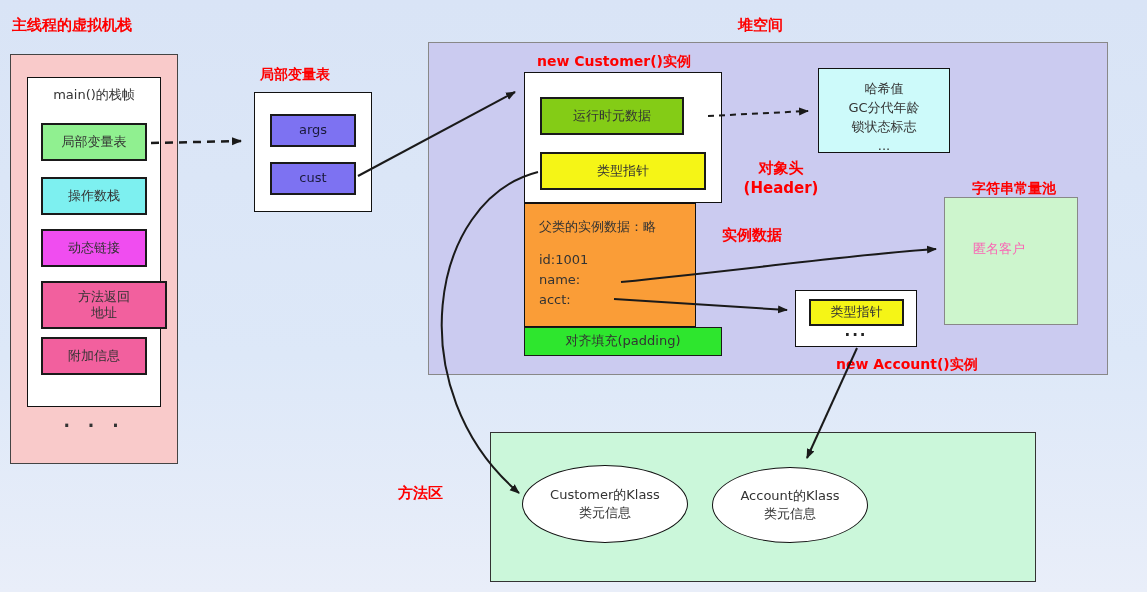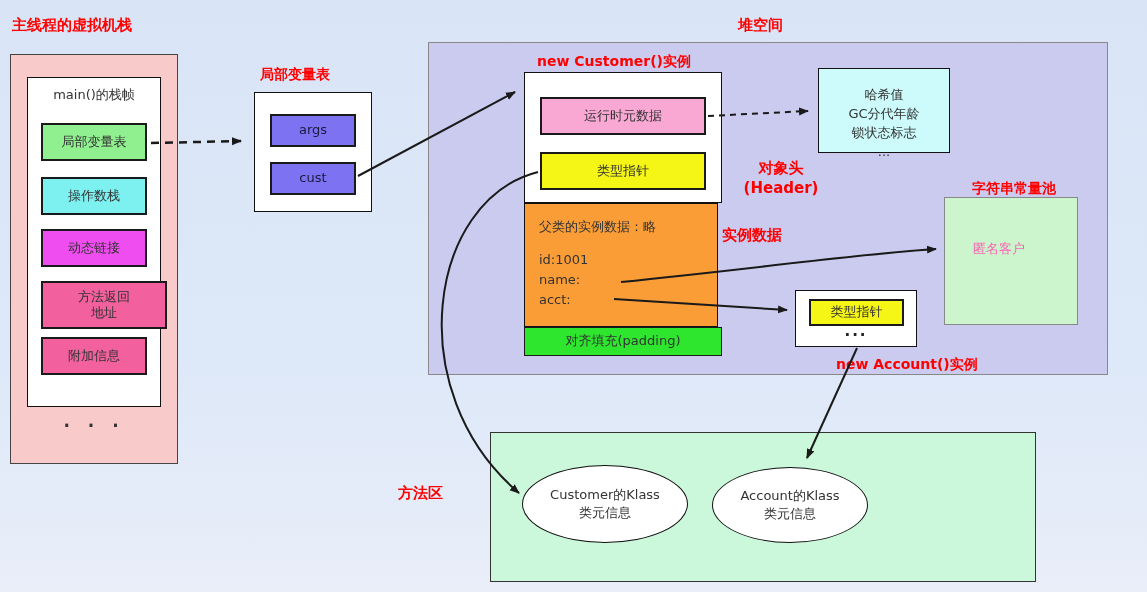--- a/index.html
+++ b/index.html
@@ -59,43 +59,43 @@
 <div class="abs cell" style="left:270px; top:162px; width:86px; height:33px; background:#7d72f2; color:#1a1a3a;">cust</div>
 
 <div class="abs red" style="left:738px; top:16px; font-size:15px;">堆空间</div>
 
 <div class="abs" style="left:428px; top:42px; width:680px; height:333px; background:#cbcbf0; border:1px solid #888;"></div>
 
 <div class="abs red" style="left:537px; top:53px; font-size:14px;">new Customer()实例</div>
 
 <div class="abs whitebox" style="left:524px; top:72px; width:198px; height:131px;"></div>
 
-<div class="abs cell" style="left:540px; top:97px; width:166px; height:38px; background:#f9a8d4;">运行时元数据</div>
+<div class="abs cell" style="left:540px; top:97px; width:144px; height:38px; background:#84cc16;">运行时元数据</div>
 
 <div class="abs cell" style="left:540px; top:152px; width:166px; height:38px; background:#f5f516;">类型指针</div>
 
-<div class="abs" style="left:524px; top:203px; width:194px; height:124px; background:#fa9d37; border:1.6px solid #111;">
+<div class="abs" style="left:524px; top:203px; width:172px; height:124px; background:#fa9d37; border:1.6px solid #111;">
   <div class="smalltext" style="position:absolute; left:14px; top:14px;">父类的实例数据：略</div>
   <div class="smalltext" style="position:absolute; left:14px; top:48px;">id:1001</div>
   <div class="smalltext" style="position:absolute; left:14px; top:68px;">name:</div>
   <div class="smalltext" style="position:absolute; left:14px; top:88px;">acct:</div>
 </div>
 
 <div class="abs cell" style="left:524px; top:327px; width:198px; height:29px; background:#2ee62e; border-width:1.6px;">对齐填充(padding)</div>
 
 <div class="abs red" style="left:726px; top:158px; width:110px; text-align:center; font-size:15px; line-height:20px;">
   <div>对象头</div>
   <div>(Header)</div>
 </div>
 
 <div class="abs red" style="left:722px; top:225px; width:136px; font-size:15px; line-height:20px;">
   <div>实例数据</div>
 </div>
 
-<div class="abs" style="left:818px; top:68px; width:132px; height:85px; background:#cdfafa; border:1.6px solid #111; text-align:center; font-size:13px; color:#333; line-height:19px; padding-top:16px;">
+<div class="abs" style="left:818px; top:68px; width:132px; height:85px; background:#cdfafa; border:1.6px solid #111; text-align:center; font-size:13px; color:#333; line-height:19px; padding-top:10px;">
   <div>哈希值</div>
   <div>GC分代年龄</div>
   <div>锁状态标志</div>
   <div>...</div>
 </div>
 
 <div class="abs red" style="left:972px; top:180px; font-size:14px;">字符串常量池</div>
 
 <div class="abs" style="left:944px; top:197px; width:134px; height:128px; background:#cdf5cd; border:1px solid #888;">
   <div style="position:absolute; left:28px; top:42px; font-size:13px; color:#fa64b4;">匿名客户</div>

